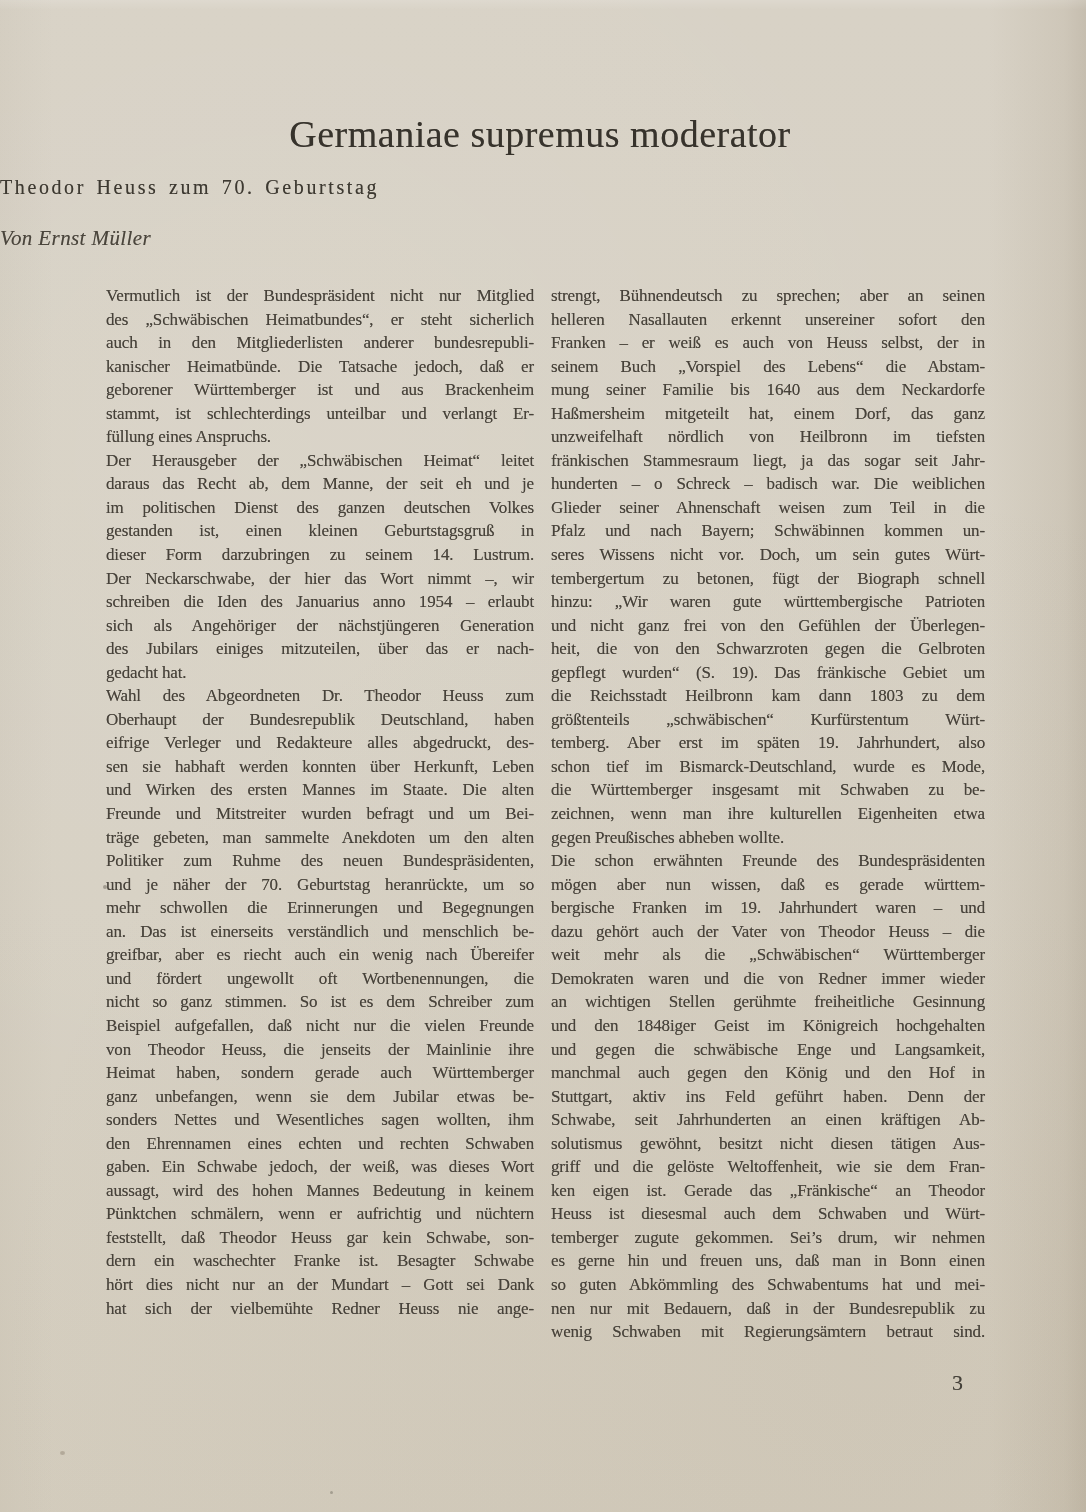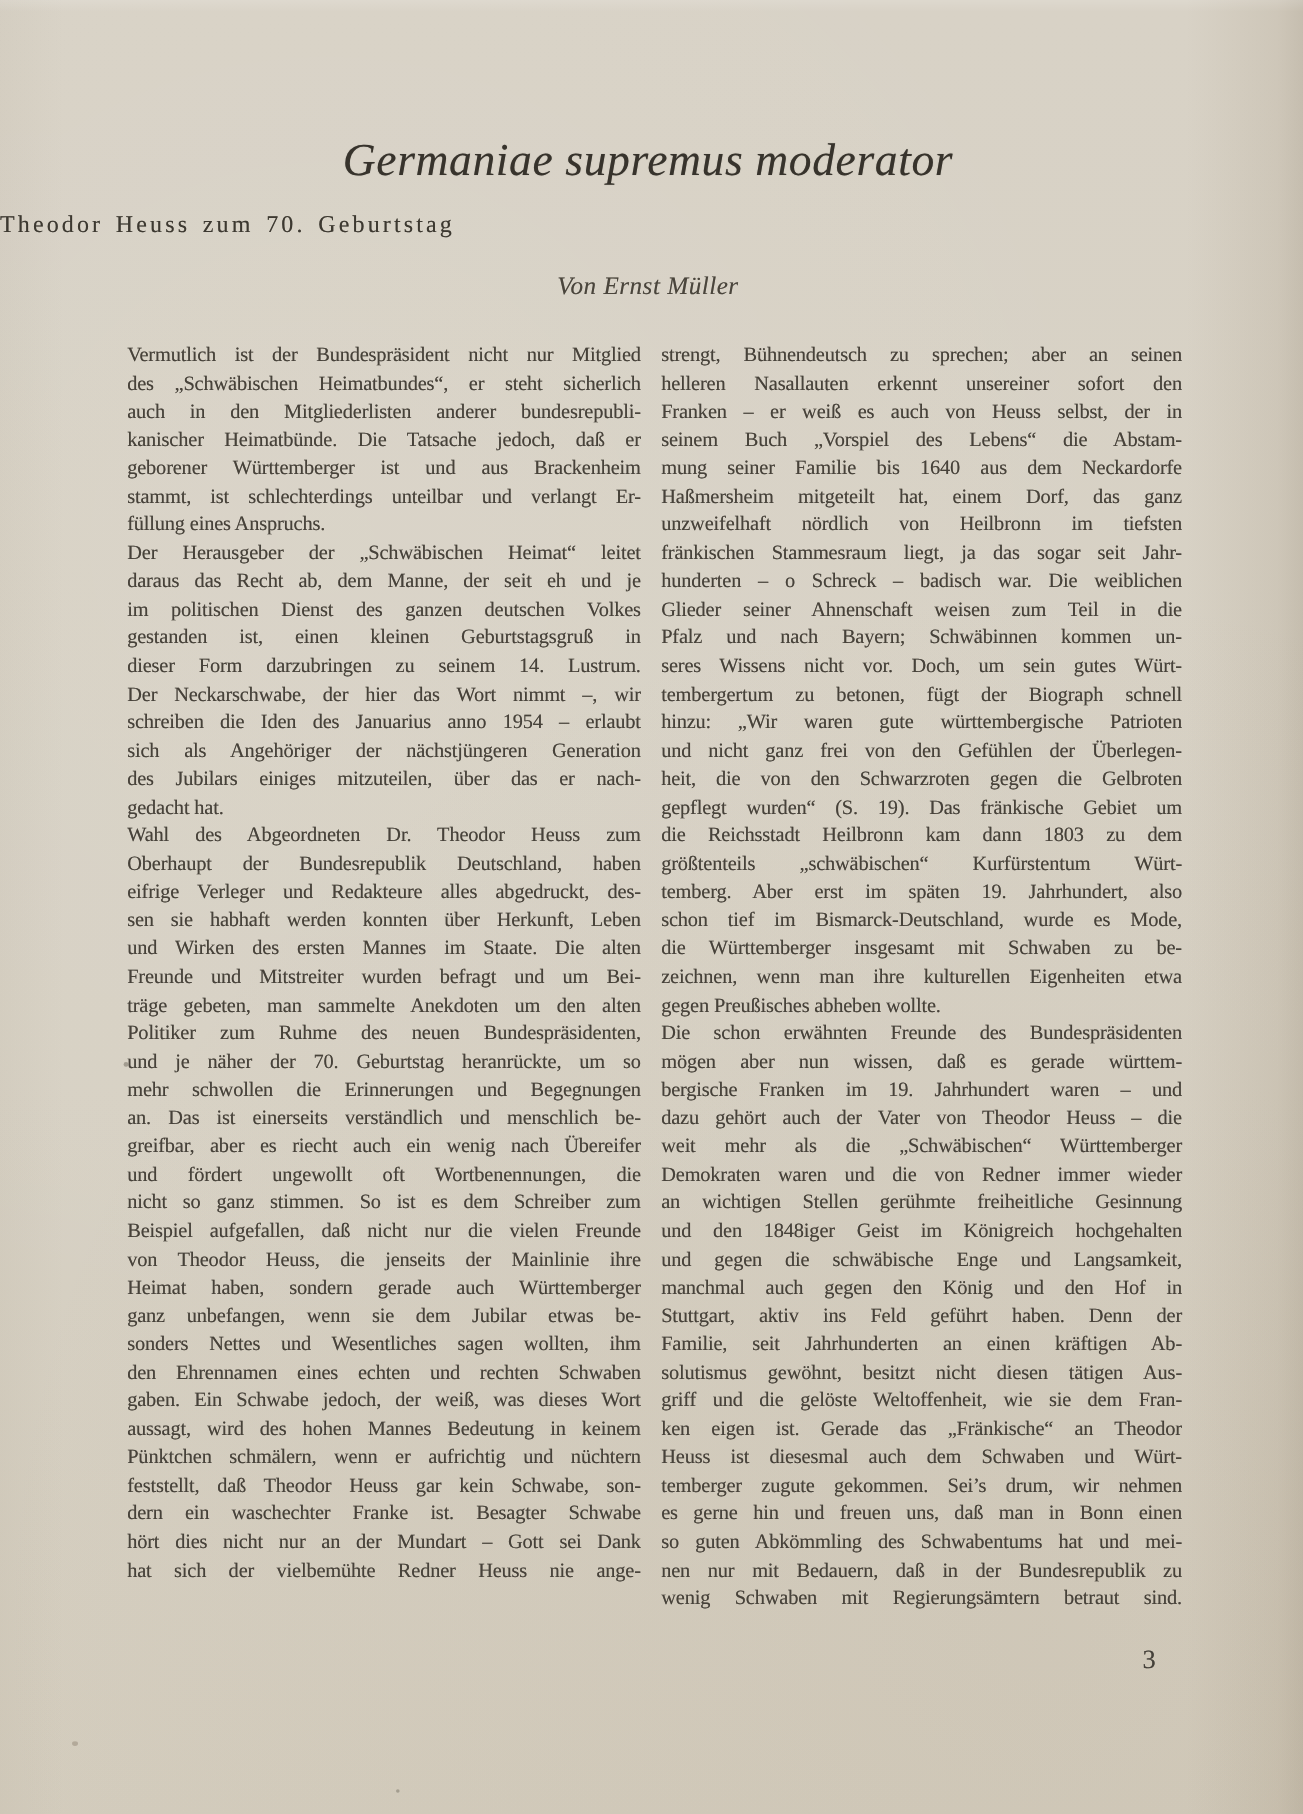--- a/index.html
+++ b/index.html
@@ -20,32 +20,31 @@
       radial-gradient(circle at 80% 90%, rgba(140,118,88,0.07), rgba(0,0,0,0) 55%),
       linear-gradient(90deg, rgba(125,110,85,0.05) 0%, rgba(0,0,0,0) 5%, rgba(0,0,0,0) 91%, rgba(118,98,68,0.10) 98%, rgba(100,82,55,0.16) 100%),
       linear-gradient(180deg, #d8d2c6 0%, #d7d1c4 60%, #d3ccbd 100%);
   }
   .title {
     position: absolute; top: 112px; left: 0; width: 1080px;
     text-align: center;
     font-size: 38px; letter-spacing: 0.5px;
     color: #37332c;
     text-shadow: 0 0 0.6px rgba(55,51,44,0.5);
-    font-style: italic;
   }
   .subtitle {
     position: absolute; top: 176px; left: 0; width: 1080px;
     text-align: left;
     font-size: 20px; letter-spacing: 2.6px; word-spacing: 3px;
     color: #3d3931;
     text-shadow: 0 0 0.5px rgba(61,57,49,0.5);
   }
   .byline {
     position: absolute; top: 226px; left: 0; width: 1080px;
-    text-align: center;
+    text-align: left;
     font-style: italic;
     font-size: 21px; letter-spacing: 0.4px;
     color: #4a453c;
     text-shadow: 0 0 0.5px rgba(74,69,60,0.45);
   }
   .columns {
     position: absolute; top: 284px; left: 106px;
     display: flex; gap: 17px;
   }
   .col { }
@@ -162,21 +161,21 @@
         <div class="tline">mögen aber nun wissen, daß es gerade württem-</div>
         <div class="tline">bergische Franken im 19. Jahrhundert waren – und</div>
         <div class="tline">dazu gehört auch der Vater von Theodor Heuss – die</div>
         <div class="tline">weit mehr als die „Schwäbischen“ Württemberger</div>
         <div class="tline">Demokraten waren und die von Redner immer wieder</div>
         <div class="tline">an wichtigen Stellen gerühmte freiheitliche Gesinnung</div>
         <div class="tline">und den 1848iger Geist im Königreich hochgehalten</div>
         <div class="tline">und gegen die schwäbische Enge und Langsamkeit,</div>
         <div class="tline">manchmal auch gegen den König und den Hof in</div>
         <div class="tline">Stuttgart, aktiv ins Feld geführt haben. Denn der</div>
-        <div class="tline">Familie, seit Jahrhunderten an einen kräftigen Ab-</div>
+        <div class="tline">Schwabe, seit Jahrhunderten an einen kräftigen Ab-</div>
         <div class="tline">solutismus gewöhnt, besitzt nicht diesen tätigen Aus-</div>
         <div class="tline">griff und die gelöste Weltoffenheit, wie sie dem Fran-</div>
         <div class="tline">ken eigen ist. Gerade das „Fränkische“ an Theodor</div>
         <div class="tline">Heuss ist diesesmal auch dem Schwaben und Würt-</div>
         <div class="tline">temberger zugute gekommen. Sei’s drum, wir nehmen</div>
         <div class="tline">es gerne hin und freuen uns, daß man in Bonn einen</div>
         <div class="tline">so guten Abkömmling des Schwabentums hat und mei-</div>
         <div class="tline">nen nur mit Bedauern, daß in der Bundesrepublik zu</div>
         <div class="tline">wenig Schwaben mit Regierungsämtern betraut sind.</div>
       </div>

